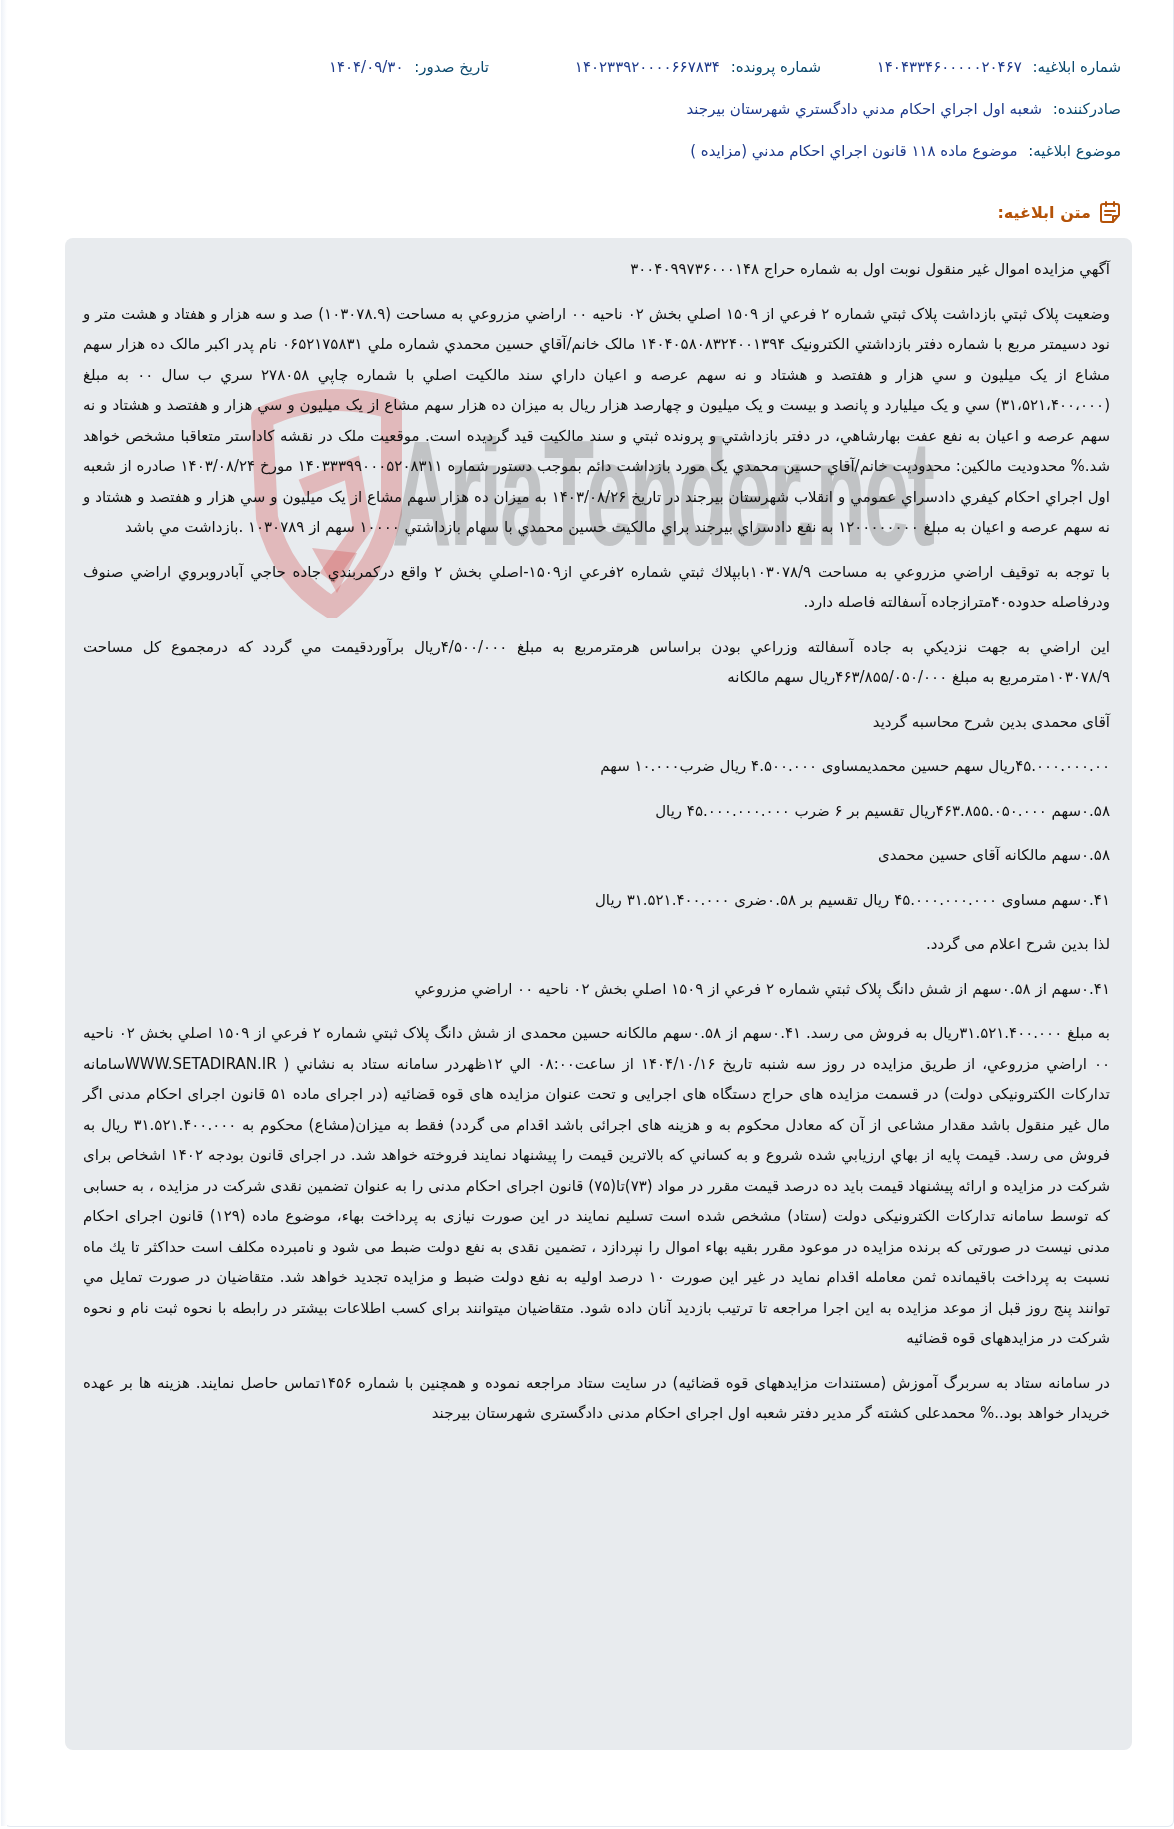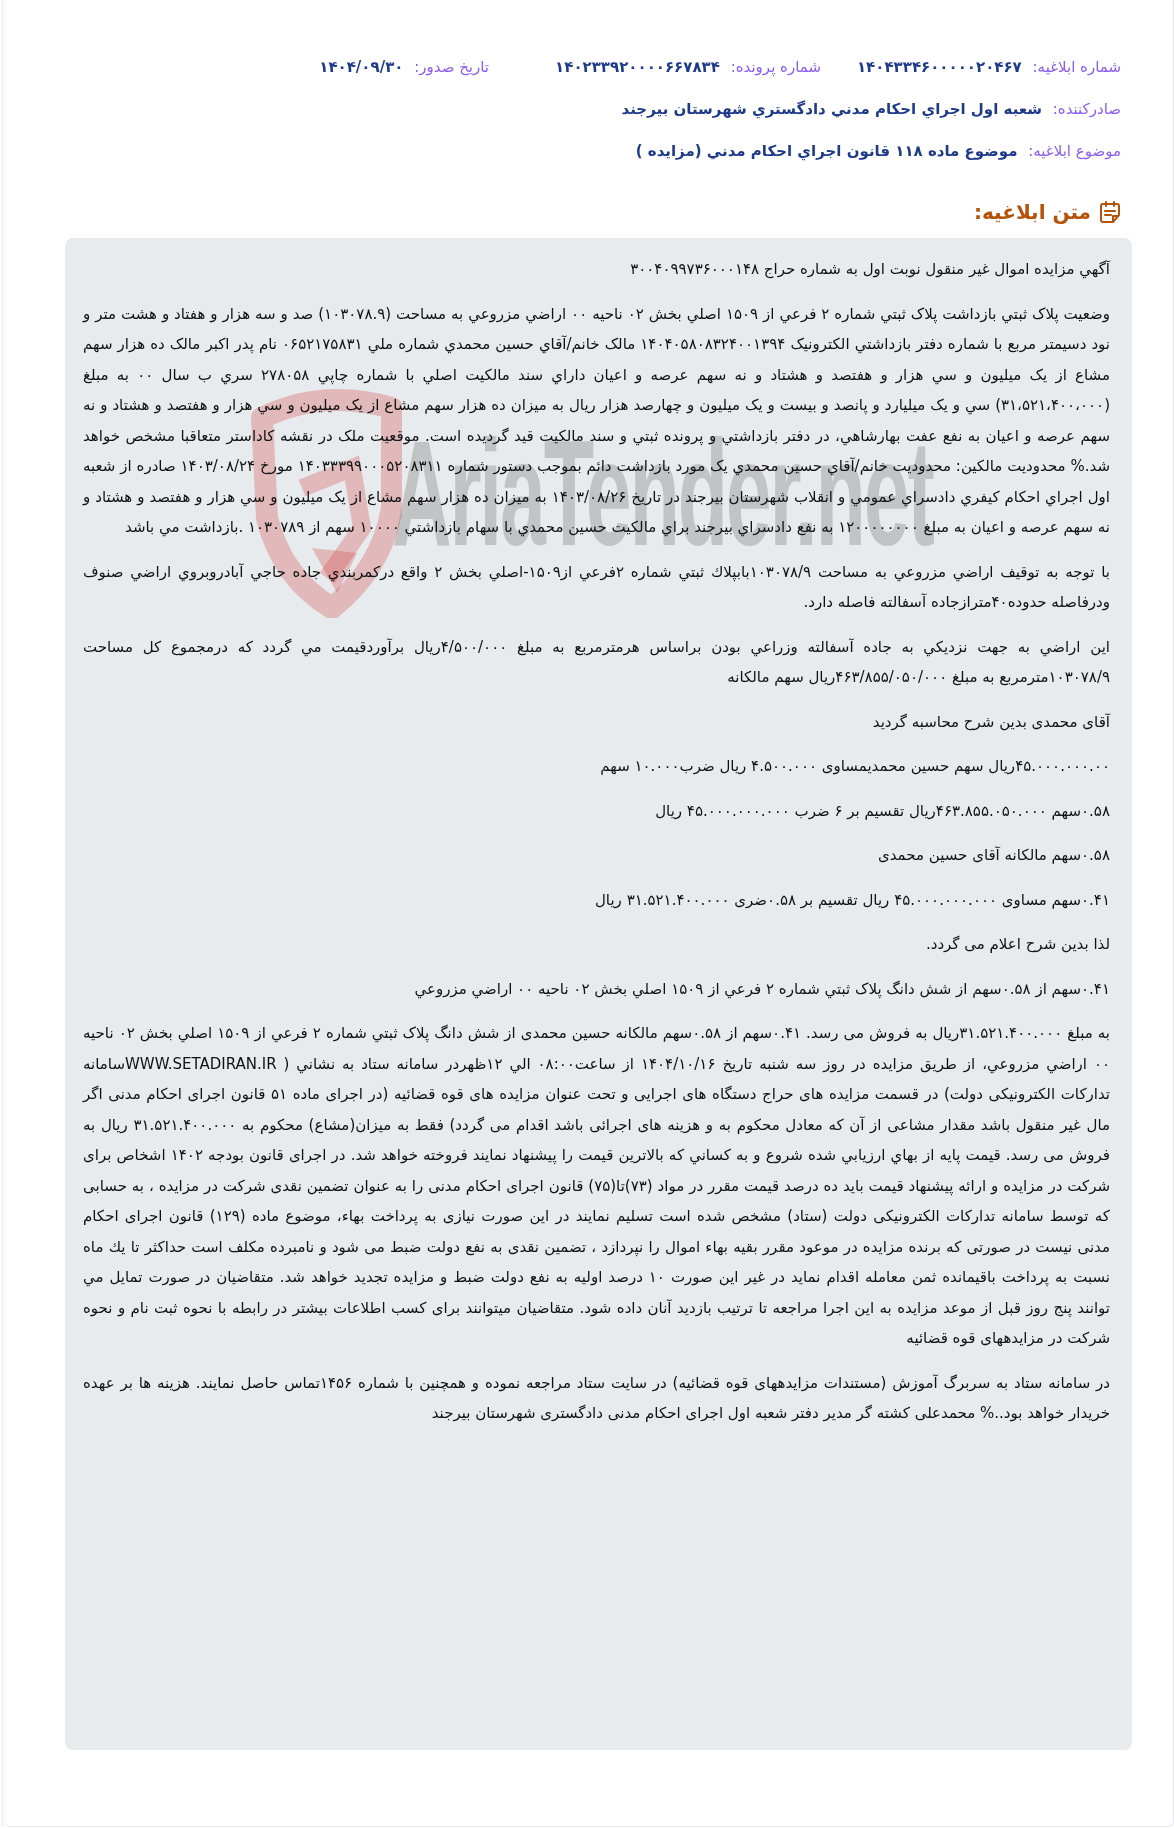--- a/index.html
+++ b/index.html
@@ -36,25 +36,25 @@
       background: linear-gradient(to right, #eef2f8, #ffffff);
     }
     .meta {
       position: absolute;
       right: 52px;
       direction: rtl;
       font-size: 15px;
       white-space: nowrap;
     }
     .meta .lbl {
-      color: #8b5cf6;
+      color: #0c4a6e;
     }
     .meta .val {
       color: #1e3a8a;
-      font-weight: bold;
+      font-weight: normal;
       margin-right: 6px;
       margin-top: 47px;
     }
     .meta-row1 {
       top: 58px;
       width: 1110px;
       display: flex;
       flex-direction: row;
     }
     .meta-row1 .item { margin-left: 0; }
@@ -66,21 +66,21 @@
     .section-title {
       position: absolute;
       right: 52px;
       top: 200px;
       direction: rtl;
       display: flex;
       align-items: center;
       gap: 8px;
       color: #b45309;
       font-weight: bold;
-      font-size: 20px;
+      font-size: 16px;
     }
     .section-title svg { display: block; }
     .content-box {
       position: absolute;
       left: 60px;
       top: 238px;
       width: 1067px;
       height: 1512px;
       background: #e8ebee;
       border-radius: 8px;

